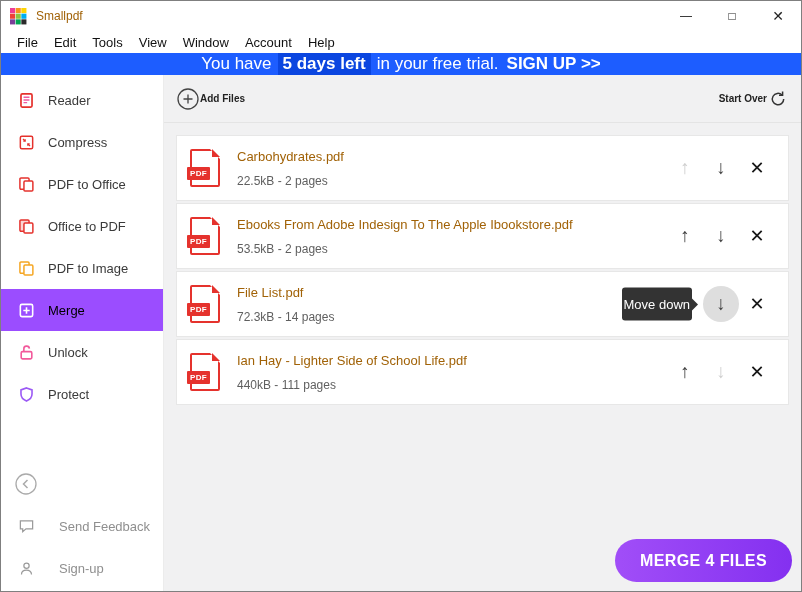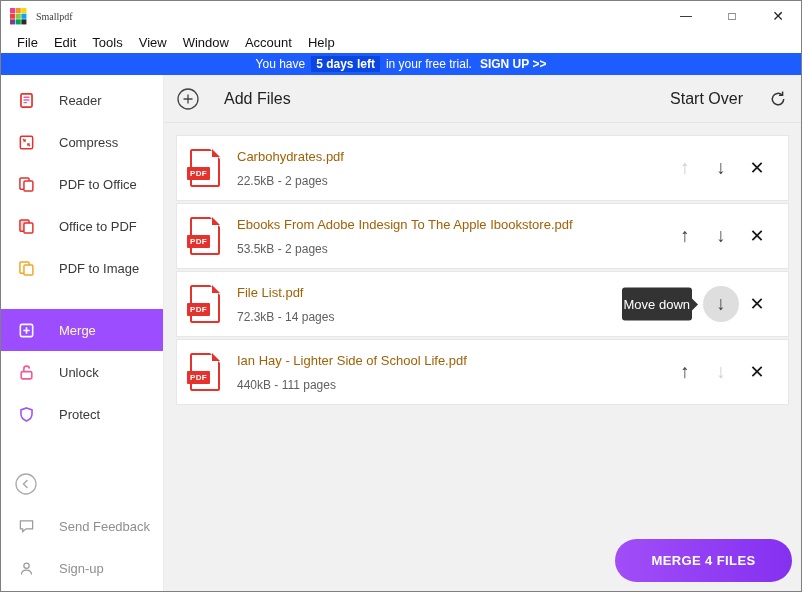--- a/index.html
+++ b/index.html
@@ -5,55 +5,55 @@
   * { box-sizing: border-box; margin: 0; padding: 0; }
   html,body { background:#dcdcdc; }
   body { font-family:"Liberation Sans", sans-serif; }
 
   .window { width:802px; height:592px; background:#fff; border:1px solid #7f7f7f;
             display:flex; flex-direction:column; overflow:hidden; position:relative; }
 
   
   .titlebar { flex:0 0 30px; display:flex; align-items:center; padding-left:9px; background:#fff; }
   .logo { width:17px; height:17px; margin-right:9px; flex:0 0 17px; }
-  .win-title { font-size:10px; color:#404040;font-family:Liberation Serif, serif; }
+  .win-title { font-size:12px; color:#a16207; }
   .win-controls { margin-left:auto; display:flex; height:100%; }
   .ctrl { width:46px; height:100%; display:flex; align-items:center; justify-content:center;
           font-size:12px; color:#222; cursor:default; }
   .ctrl-close { font-size:14px; }
 
   
   .menubar { flex:0 0 22px; display:flex; align-items:center; padding-left:8px; font-size:13px; color:#111; background:#fff; }
   .menu-item { padding:0 8px; cursor:default; }
 
   
-  .banner { flex:0 0 22px; background:#1d5dff; color:#fff; font-size:12px;
+  .banner { flex:0 0 22px; background:#1d5dff; color:#fff; font-size:17px;
             display:flex; align-items:center; justify-content:center; }
   .banner-hl { background:#0b46e0; font-weight:bold; padding:1px 5px; margin:0 6px;text-align:right; }
   .banner-cta { font-weight:bold; margin-left:8px; cursor:pointer; }
 
   .content { flex:1; display:flex; min-height:0; }
 
   
   .sidebar { flex:0 0 163px; width:163px; background:#fff; border-right:1px solid #ececec;
              padding-top:4px; position:relative; }
-  .side-item { height:42px; display:flex; align-items:center; padding-left:17px; gap:24px;
+  .side-item { height:42px; display:flex; align-items:center; padding-left:17px; gap:13px;
                font-size:13px; color:#3a3a3a; cursor:pointer; }
-  .side-item.selected { background:#9b4dff; color:#fef9c3;margin-top:20px; }
+  .side-item.selected { background:#9b4dff; color:#000000; }
   .side-icon { width:17px; height:17px; flex:0 0 17px; display:flex; }
   .side-footer { position:absolute; left:0; bottom:2px; width:100%; }
   .foot-item { height:42px; display:flex; align-items:center; padding-left:17px; gap:24px;
                font-size:13px; color:#8f8f8f; cursor:pointer; }
   .chev-item { height:42px; display:flex; align-items:center; padding-left:14px; cursor:pointer; }
 
   
   .main { flex:1; background:#f1f1f2; display:flex; flex-direction:column; position:relative; min-width:0; }
   .main-toolbar { flex:0 0 48px; display:flex; align-items:center; justify-content:space-between;
                   padding:0 13px; border-bottom:1px solid #e4e4e4; }
-  .tool-group { display:flex; align-items:center; gap:25px; font-size:16px; color:#222; cursor:pointer; }
+  .tool-group { display:flex; align-items:center; gap:1px; font-size:10px; color:#222; cursor:pointer;font-weight:bold; }
 
   .file-list { margin:12px; }
   .file-row { height:66px; background:#fff; border:1px solid #e7e7e7; display:flex; align-items:center;
               padding:0 13px; position:relative; margin-bottom:2px; }
 
   .pdf-icon { width:30px; height:38px; border:2px solid #e5322d; border-radius:2px; background:#fff;
               position:relative; margin-right:17px; flex:0 0 30px; }
   .pdf-icon::before { content:""; position:absolute; top:-2px; right:-2px;
               border-top:10px solid #fff; border-left:10px solid transparent; width:0; height:0; }
   .pdf-icon::after { content:""; position:absolute; top:-2px; right:-2px;
@@ -75,21 +75,21 @@
   .icon-btn.invisible { visibility:hidden; }
 
   .tooltip { position:absolute; right:96px; top:50%; transform:translateY(-50%);
              background:#333; color:#fff; font-size:13px; padding:9px 2px; border-radius:3px;
              white-space:nowrap; z-index:5; }
   .tooltip::after { content:""; position:absolute; left:100%; top:50%; transform:translateY(-50%);
              border:6px solid transparent; border-left-color:#333; }
 
   .merge-btn { position:absolute; right:9px; bottom:9px; width:177px; height:43px; border:none;
                border-radius:22px; background:linear-gradient(90deg,#a14ef8,#8430f0); color:#fff;
-               font-size:13px; font-weight:bold; letter-spacing:.4px; cursor:pointer; font-family:inherit; }
+               font-size:16px; font-weight:bold; letter-spacing:.4px; cursor:pointer; font-family:inherit; }
 </style>
 </head>
 <body>
 
 <div class="window">
 
   <div class="titlebar">
     <span class="logo">
       <svg width="17" height="17" viewBox="0 0 18 18">
         <rect x="0" y="0" width="5.4" height="5.4" fill="#ee3d96"></rect>

